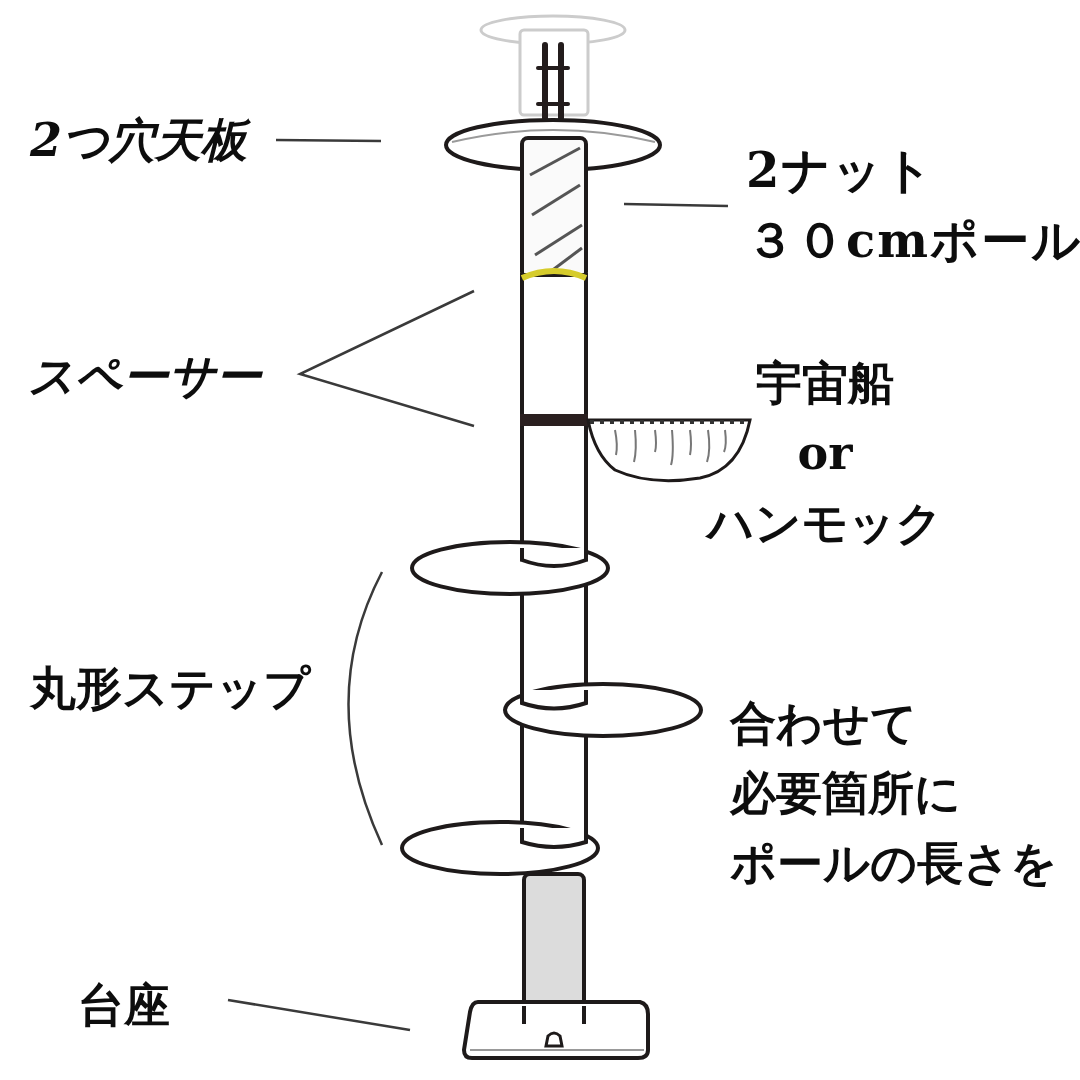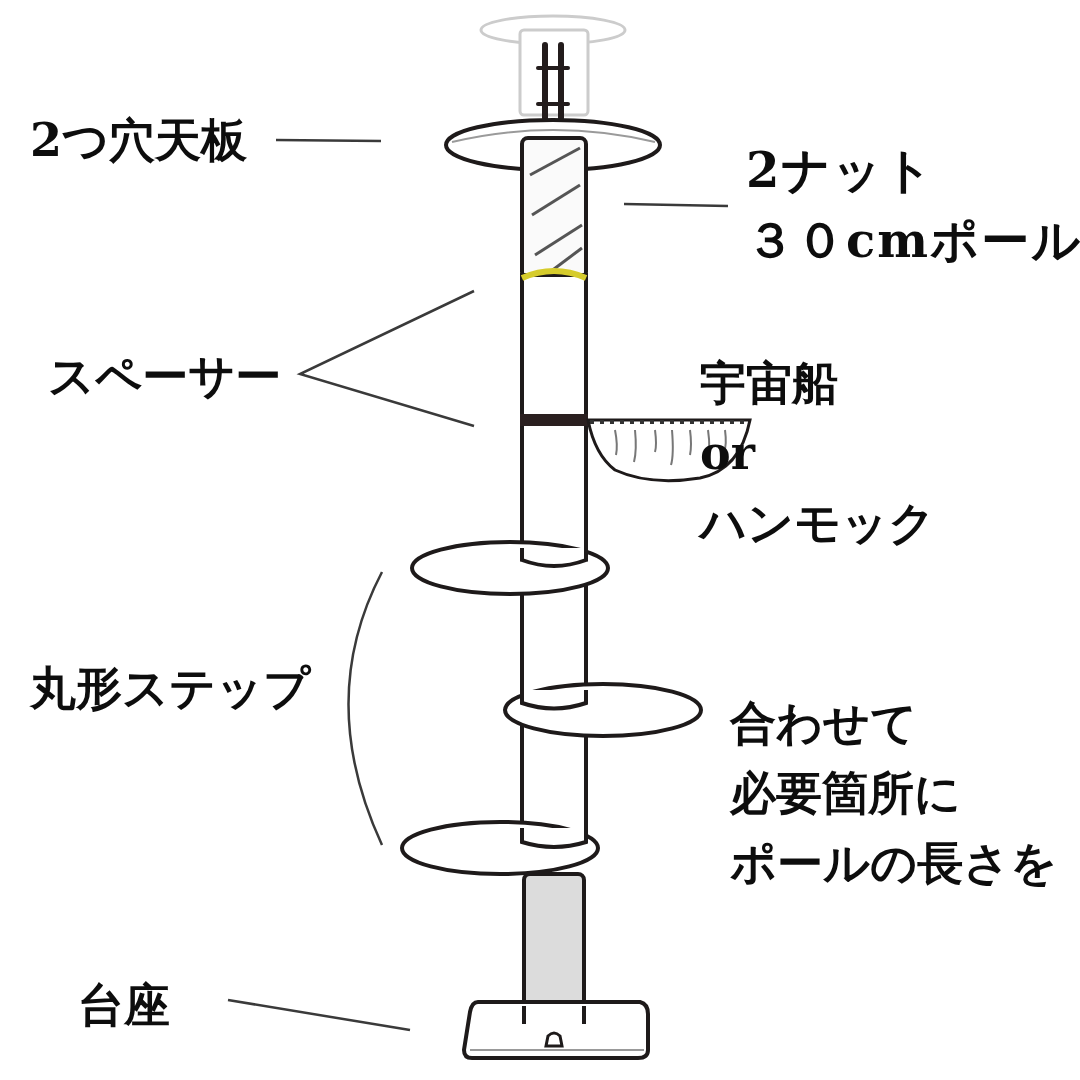--- a/index.html
+++ b/index.html
@@ -2,21 +2,21 @@
 <html><head>
 <meta charset="utf-8">
 <style>
   html, body { margin:0; padding:0; background:#ffffff; }
   body { width:1080px; height:1080px; position:relative; overflow:hidden;
          font-family: "DejaVu Serif", "Liberation Serif", serif; color:#111; }
   svg.art { position:absolute; left:0; top:0; }
   .lbl { position:absolute; font-weight:bold; font-size:46px; line-height:1; white-space:nowrap; color:#0d0d0d; }
   .lbl.big { font-size:48px; letter-spacing:2px; }
   .multi div { line-height:70px; }
-  .center { text-align:left; }
+  .center { text-align:center; }
 </style>
 </head>
 <body>
 
 <svg class="art" width="1080" height="1080" viewBox="0 0 1080 1080">
 
   <g fill="#fff" stroke="#cccccc" stroke-width="3">
     <ellipse cx="553" cy="30" rx="72" ry="14"></ellipse>
     <rect x="520" y="30" width="68" height="85" rx="4"></rect>
   </g>
@@ -91,28 +91,28 @@
 
   <g stroke="#3a3a3a" stroke-width="2.5" fill="none">
     <line x1="276" y1="140" x2="381" y2="141"></line>
     <line x1="624" y1="204" x2="728" y2="206"></line>
     <polyline points="474,291 300,374 474,426"></polyline>
     <path d="M382 572 Q315 700 382 845"></path>
     <line x1="228" y1="1000" x2="410" y2="1030"></line>
   </g>
 </svg>
 
-<div class="lbl" style="left:30px;top:117px;">2つ穴天板</div>
+<div class="lbl" style="left:30px;top:117px;font-style:italic;">2つ穴天板</div>
 
 <div class="lbl big multi" style="left:746px;top:135px;">
   <div>2ナット</div>
   <div>３０cmポール</div>
 </div>
 
-<div class="lbl" style="left:48px;top:353px;">スペーサー</div>
+<div class="lbl" style="left:28px;top:353px;font-style:italic;">スペーサー</div>
 
 <div class="lbl multi center" style="left:700px;top:348px;width:250px;">
   <div>宇宙船</div>
   <div>or</div>
   <div>ハンモック</div>
 </div>
 
 <div class="lbl" style="left:30px;top:665px;">丸形ステップ</div>
 
 <div class="lbl" style="left:78px;top:982px;">台座</div>

